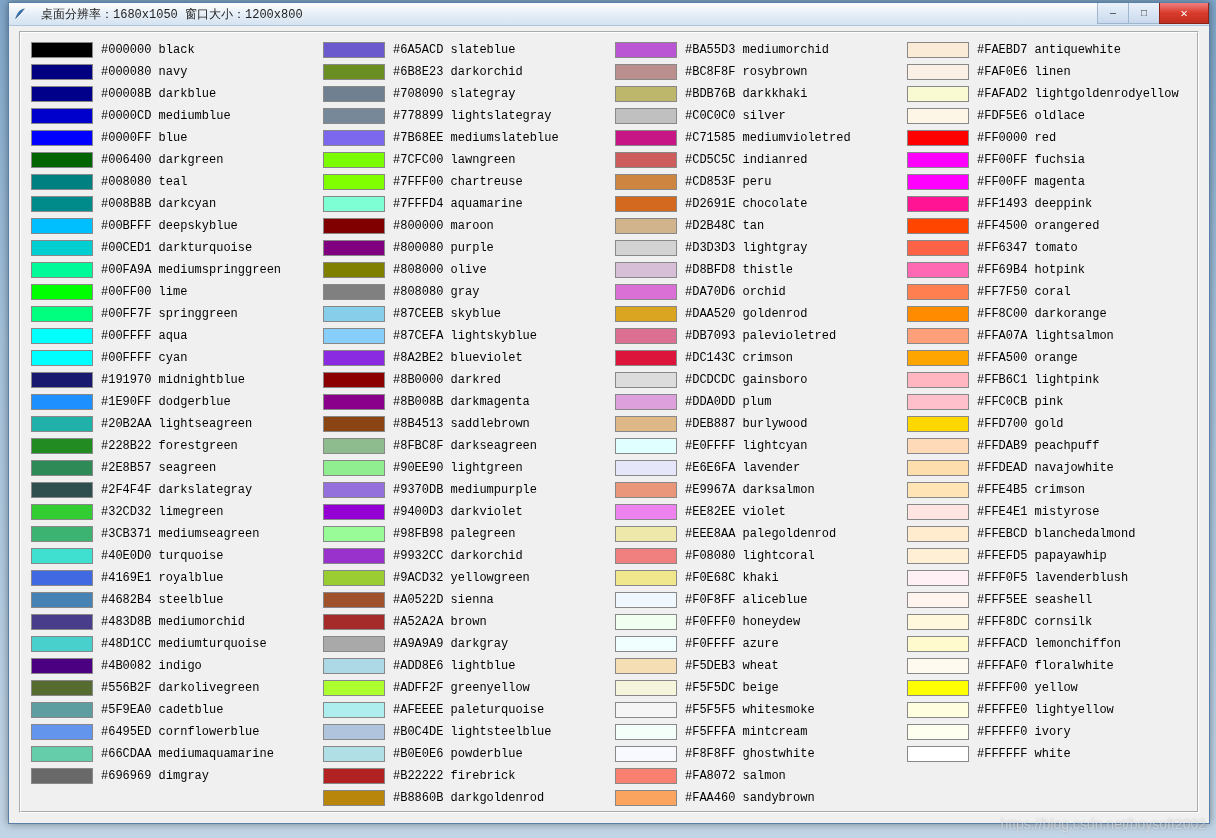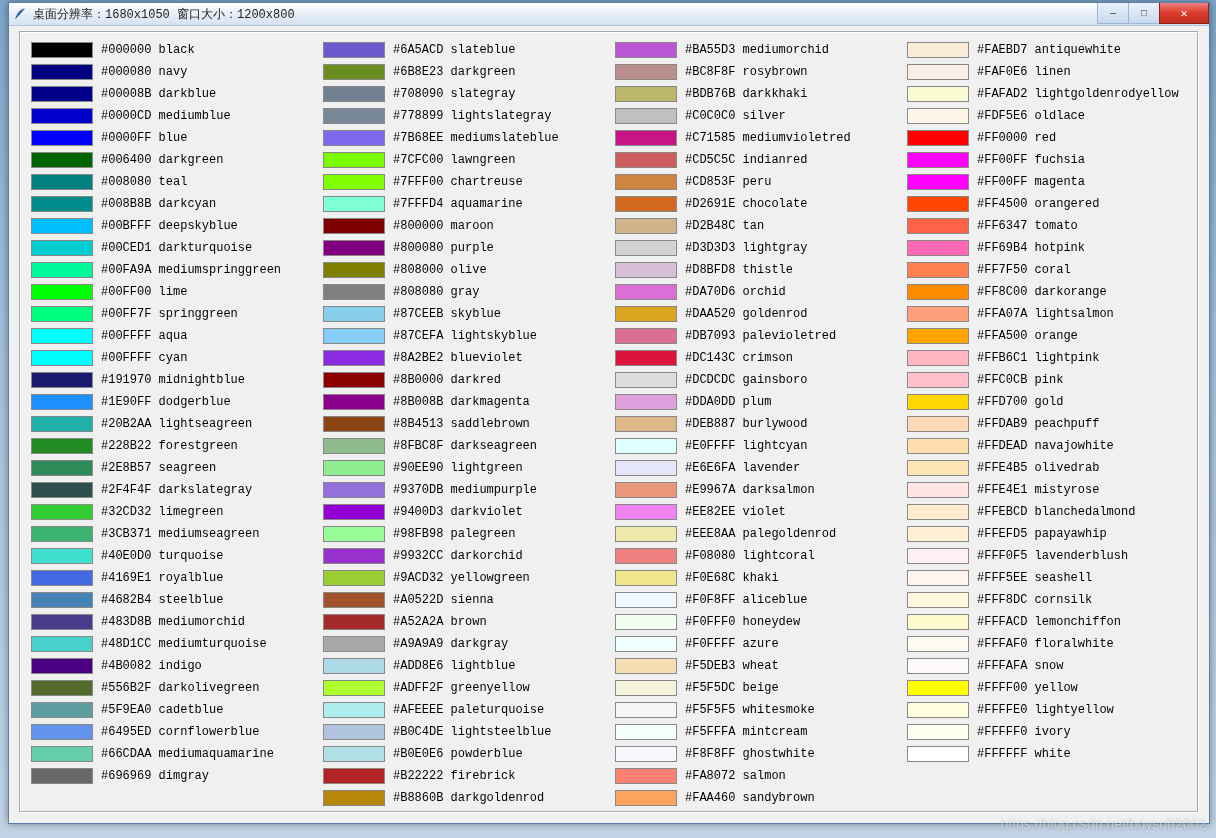--- a/index.html
+++ b/index.html
@@ -1,20 +1,20 @@
 <!DOCTYPE html>
 <html><head>
 <meta charset="utf-8">
 <style>
   html,body{margin:0;padding:0;font-family:"SimSun","NSimSun","Courier New",monospace;font-size:12px;}
   body{background:linear-gradient(180deg,#7fa6c9 0%,#a3c0da 40%,#c2d5e6 100%);width:1216px;height:838px;overflow:hidden;position:relative;}
   .window{position:absolute;left:8px;top:2px;width:1200px;height:820px;background:#f0f0f0;border:1px solid #5880a8;box-shadow:0 0 8px rgba(0,0,0,.4);}
   .titlebar{height:22px;background:linear-gradient(180deg,#ffffff 0%,#e6eef7 50%,#d5e3f1 100%);border-bottom:1px solid #b0c4de;display:flex;align-items:center;padding:0 0 0 4px;position:relative;}
   .titlebar .feather{width:14px;height:14px;margin-right:6px;}
-  .titlebar .title{color:#222;font-size:12px;letter-spacing:0;}
+  .titlebar .title{color:#222;font-size:12px;letter-spacing:0;margin-left:8px;}
   .winbtns{position:absolute;right:0;top:0;display:flex;height:20px;}
   .winbtn{width:30px;height:20px;display:flex;align-items:center;justify-content:center;font-size:10px;color:#333;}
   .winbtn.min{background:linear-gradient(180deg,#eaf2fb,#c9d9ec);border:1px solid #9eb6d0;border-right:none;border-top:none;}
   .winbtn.max{background:linear-gradient(180deg,#eaf2fb,#c9d9ec);border:1px solid #9eb6d0;border-right:none;border-top:none;}
   .winbtn.close{width:48px;background:linear-gradient(180deg,#f08080,#d93b2b 50%,#c12e1f);border:1px solid #8e2318;border-top:none;color:#fff;font-weight:bold;font-size:12px;}
   .client{position:absolute;left:10px;top:28px;right:10px;bottom:10px;background:#f0f0f0;border:2px groove #fff;padding:6px 4px;}
   .cols{display:flex;gap:0;height:100%;}
   .col{flex:1;padding:0 6px;}
   .row{display:flex;align-items:center;height:22px;}
   .swatch{width:60px;height:14px;border:1px solid #888;margin-right:8px;flex:0 0 60px;}
@@ -183,21 +183,21 @@
             <span class="lbl">#696969  dimgray</span>
           </div>
         </div>
         <div class="col">
           <div class="row">
             <div class="swatch" style="background: rgb(106, 90, 205);"></div>
             <span class="lbl">#6A5ACD  slateblue</span>
           </div>
           <div class="row">
             <div class="swatch" style="background: rgb(107, 142, 35);"></div>
-            <span class="lbl">#6B8E23  darkgreen</span>
+            <span class="lbl">#6B8E23  darkorchid</span>
           </div>
           <div class="row">
             <div class="swatch" style="background: rgb(112, 128, 144);"></div>
             <span class="lbl">#708090  slategray</span>
           </div>
           <div class="row">
             <div class="swatch" style="background: rgb(119, 136, 153);"></div>
             <span class="lbl">#778899  lightslategray</span>
           </div>
           <div class="row">
@@ -490,20 +490,24 @@
           </div>
           <div class="row">
             <div class="swatch" style="background: rgb(255, 0, 255);"></div>
             <span class="lbl">#FF00FF  fuchsia</span>
           </div>
           <div class="row">
             <div class="swatch" style="background: rgb(255, 0, 255);"></div>
             <span class="lbl">#FF00FF  magenta</span>
           </div>
           <div class="row">
+            <div class="swatch" style="background: rgb(255, 20, 147);"></div>
+            <span class="lbl">#FF1493  deeppink</span>
+          </div>
+          <div class="row">
             <div class="swatch" style="background: rgb(255, 69, 0);"></div>
             <span class="lbl">#FF4500  orangered</span>
           </div>
           <div class="row">
             <div class="swatch" style="background: rgb(255, 99, 71);"></div>
             <span class="lbl">#FF6347  tomato</span>
           </div>
           <div class="row">
             <div class="swatch" style="background: rgb(255, 105, 180);"></div>
             <span class="lbl">#FF69B4  hotpink</span>
@@ -539,21 +543,21 @@
           <div class="row">
             <div class="swatch" style="background: rgb(255, 218, 185);"></div>
             <span class="lbl">#FFDAB9  peachpuff</span>
           </div>
           <div class="row">
             <div class="swatch" style="background: rgb(255, 222, 173);"></div>
             <span class="lbl">#FFDEAD  navajowhite</span>
           </div>
           <div class="row">
             <div class="swatch" style="background: rgb(255, 228, 181);"></div>
-            <span class="lbl">#FFE4B5  olivedrab</span>
+            <span class="lbl">#FFE4B5  crimson</span>
           </div>
           <div class="row">
             <div class="swatch" style="background: rgb(255, 228, 225);"></div>
             <span class="lbl">#FFE4E1  mistyrose</span>
           </div>
           <div class="row">
             <div class="swatch" style="background: rgb(255, 235, 205);"></div>
             <span class="lbl">#FFEBCD  blanchedalmond</span>
           </div>
           <div class="row">
@@ -572,24 +576,20 @@
             <div class="swatch" style="background: rgb(255, 248, 220);"></div>
             <span class="lbl">#FFF8DC  cornsilk</span>
           </div>
           <div class="row">
             <div class="swatch" style="background: rgb(255, 250, 205);"></div>
             <span class="lbl">#FFFACD  lemonchiffon</span>
           </div>
           <div class="row">
             <div class="swatch" style="background: rgb(255, 250, 240);"></div>
             <span class="lbl">#FFFAF0  floralwhite</span>
-          </div>
-          <div class="row">
-            <div class="swatch" style="background: rgb(255, 250, 250);"></div>
-            <span class="lbl">#FFFAFA  snow</span>
           </div>
           <div class="row">
             <div class="swatch" style="background: rgb(255, 255, 0);"></div>
             <span class="lbl">#FFFF00  yellow</span>
           </div>
           <div class="row">
             <div class="swatch" style="background: rgb(255, 255, 224);"></div>
             <span class="lbl">#FFFFE0  lightyellow</span>
           </div>
           <div class="row">

